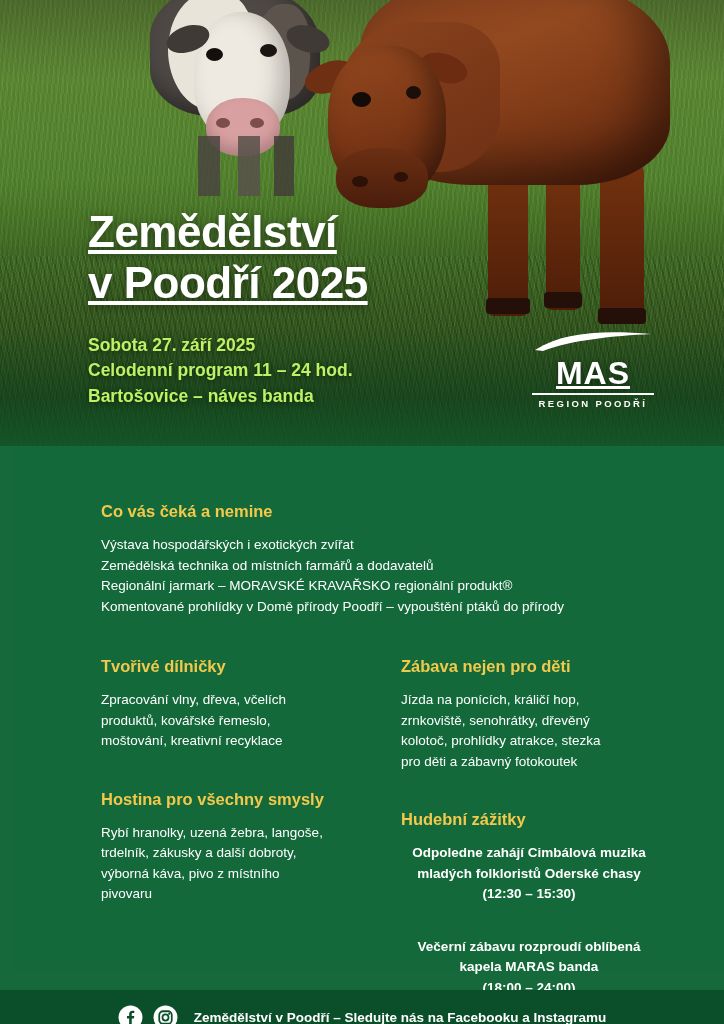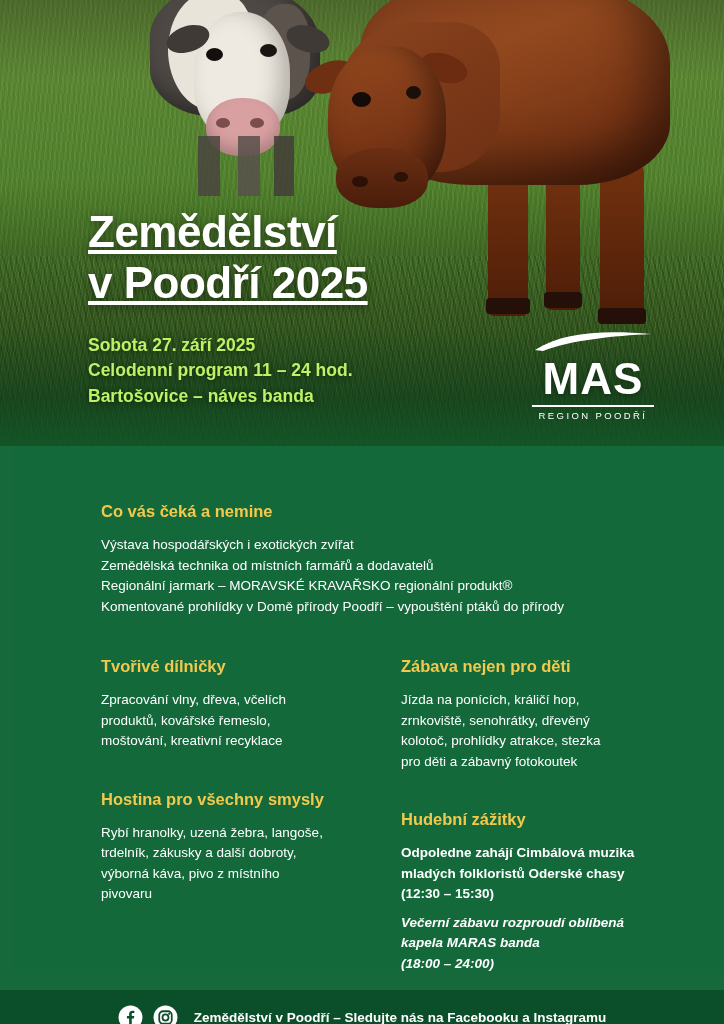--- a/index.html
+++ b/index.html
@@ -269,36 +269,37 @@
     top: 330px;
     z-index: 7;
     text-align: center;
     color: #ffffff;
   }
   .mas-swoosh {
     width: 120px; height: 22px;
     margin: 0 auto 1px auto;
   }
   .mas-word {
-    font-size: 44px;
+    font-size: 32px;
     font-weight: bold;
     letter-spacing: 1px;
     line-height: 1;
     text-shadow: 0 1px 6px rgba(0,0,0,0.4);
+    text-decoration: underline;
   }
   .mas-rule {
     width: 122px;
     height: 2px;
     background: #ffffff;
     margin: 4px auto 3px auto;
   }
   .mas-tag {
     font-size: 9.5px;
     letter-spacing: 2.4px;
-    font-weight: normal;
+    font-weight: bold;
     text-align: center;
   }
 
   
   .body-green {
     position: absolute;
     left: 13px; top: 446px;
     width: 724px;
     height: 524px;
     background: #13693a;
@@ -316,31 +317,32 @@
     margin: 0 0 14px 0;
   }
   .sec-body {
     color: #ffffff;
     font-size: 13.5px;
     line-height: 1.52;
     margin: 0;
   }
   .sec-body.bold {
     font-weight: bold;
+    text-align: center;
   }
   .block-full { margin-bottom: 40px; }
   .cols {
     display: flex;
     gap: 0px;
   }
   .col-left { width: 300px; }
   .col-right { width: 256px; }
   .sub-block { margin-bottom: 38px; }
   .sub-block:last-child { margin-bottom: 0; }
-  .para-gap { margin-top: 8px; font-style: italic; }
+  .para-gap { margin-top: 32px; }
 
   
   .footer {
     position: absolute;
     left: 0; top: 970px;
     width: 724px;
     height: 54px;
     background: #0b4f2a;
     display: flex;
     align-items: center;

